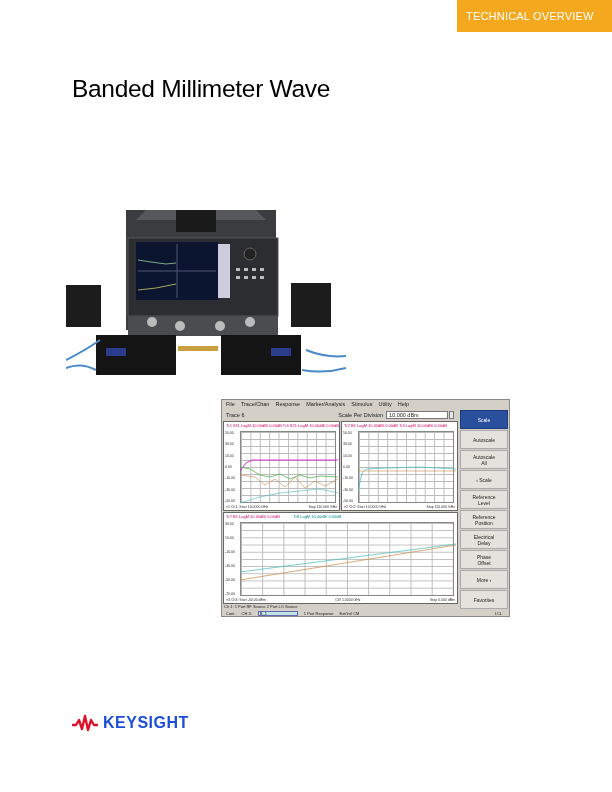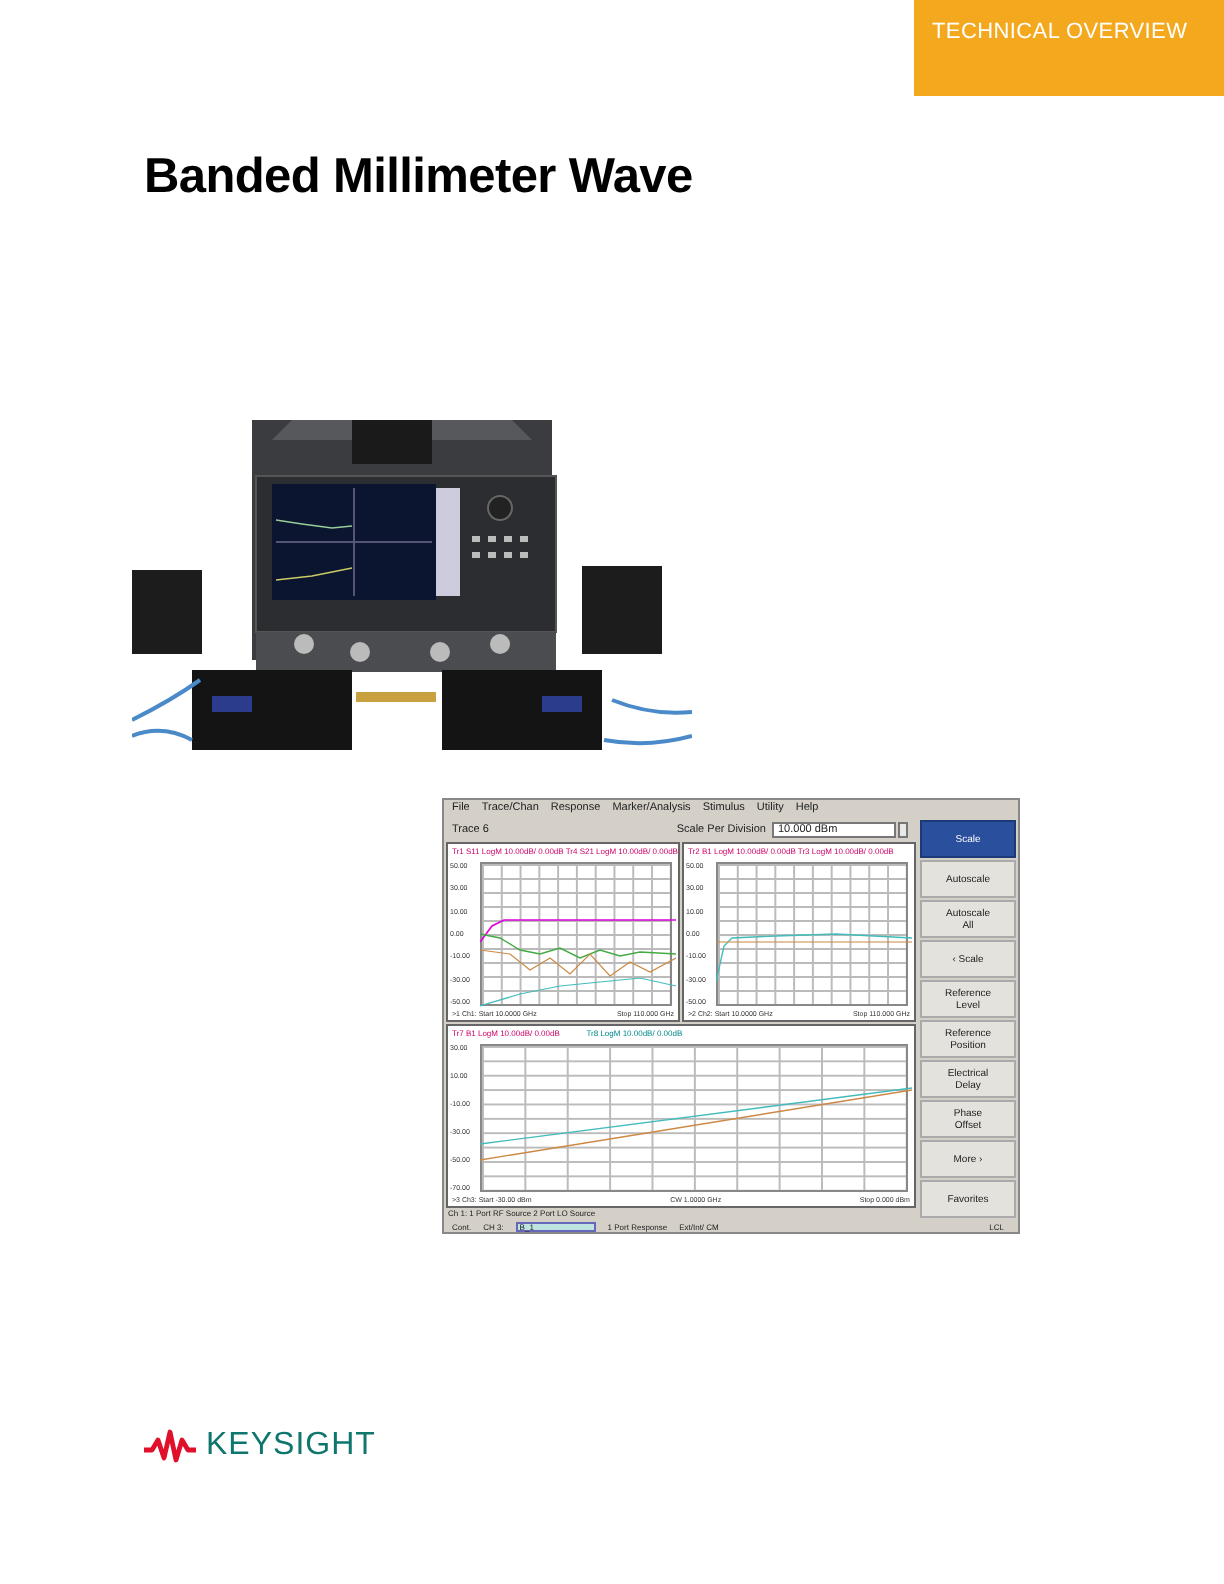--- a/index.html
+++ b/index.html
@@ -1,22 +1,22 @@
 <!DOCTYPE html>
 <html><head>
 <meta charset="utf-8">
 <style>
   * { box-sizing: border-box; margin: 0; padding: 0; }
   html, body { width: 612px; height: 792px; background: #ffffff; overflow: hidden; }
   body { position: relative; font-family: "Liberation Sans", sans-serif; color: #000; }
 
-  .badge { position: absolute; left: 455px; top: 0; width: 157px; height: 48px; background: #f4a81d; border-left: 2px solid #fff; }
+  .badge { position: absolute; left: 455px; top: 0; width: 157px; height: 32px; background: #f4a81d; border-left: 2px solid #fff; }
   .badge span { position: absolute; left: 9px; top: 10px; color: #fff; font-size: 11px; letter-spacing: 0.2px; }
 
-  .title { position: absolute; left: 72px; top: 74px; font-size: 24.5px; font-weight: bold; line-height: 30px; letter-spacing: -0.3px; }
+  .title { position: absolute; left: 72px; top: 74px; font-size: 24.5px; font-weight: normal; line-height: 30px; letter-spacing: -0.3px; }
 
   
   .photo { position: absolute; left: 66px; top: 210px; width: 280px; height: 175px; }
 
   
   .ui { position: absolute; left: 221px; top: 399px; width: 289px; height: 218px; background: #d4d0c8; border: 1px solid #888; font-size: 5px; color: #222; overflow: hidden; }
   .menubar { height: 9px; display: flex; gap: 6px; padding: 1px 4px; font-size: 5.5px; background: #d4d0c8; }
   .toolbar { position: absolute; left: 0; top: 9px; width: 236px; height: 11px; display: flex; align-items: center; padding: 0 4px; font-size: 5.5px; }
   .toolbar .spacer { flex: 1; }
   .toolbar .field { width: 62px; height: 8px; background: #fff; border: 1px solid #777; margin-left: 3px; padding-left: 2px; line-height: 7px; }
@@ -33,21 +33,21 @@
 
   .softkeys { position: absolute; left: 236px; top: 9px; width: 52px; height: 196px; background: #d4d0c8; }
   .sk { height: 19px; margin: 1px 2px; border: 1px solid #aaa; background: #e4e2dc; display: flex; align-items: center; justify-content: center; text-align: center; font-size: 5px; line-height: 6px; color: #222; }
   .sk.active { background: #2a4f9c; color: #fff; border-color: #1d3a78; }
 
   .statusbar1 { position: absolute; left: 0; top: 204px; width: 236px; height: 6px; font-size: 4px; padding-left: 2px; }
   .statusbar2 { position: absolute; left: 0; top: 210px; width: 288px; height: 7px; font-size: 4px; display: flex; align-items: center; gap: 6px; padding-left: 4px; }
   .statusbar2 .hl { width: 40px; height: 5px; background: #bfe3e0; border: 1px solid #66b; padding-left: 1px; line-height: 4px; }
 
   .logo { position: absolute; left: 72px; top: 714px; display: flex; align-items: center; gap: 5px; }
-  .logo span { font-size: 16px; font-weight: normal; letter-spacing: 0.5px; color: #0f766e; }
+  .logo span { font-size: 16px; font-weight: bold; letter-spacing: 0.5px; color: #1d4ed8; }
 </style>
 </head>
 <body>
 
 <div class="badge">
   <span>TECHNICAL OVERVIEW</span>
 </div>
 
 <div class="title">
   <div>Banded Millimeter Wave</div>

